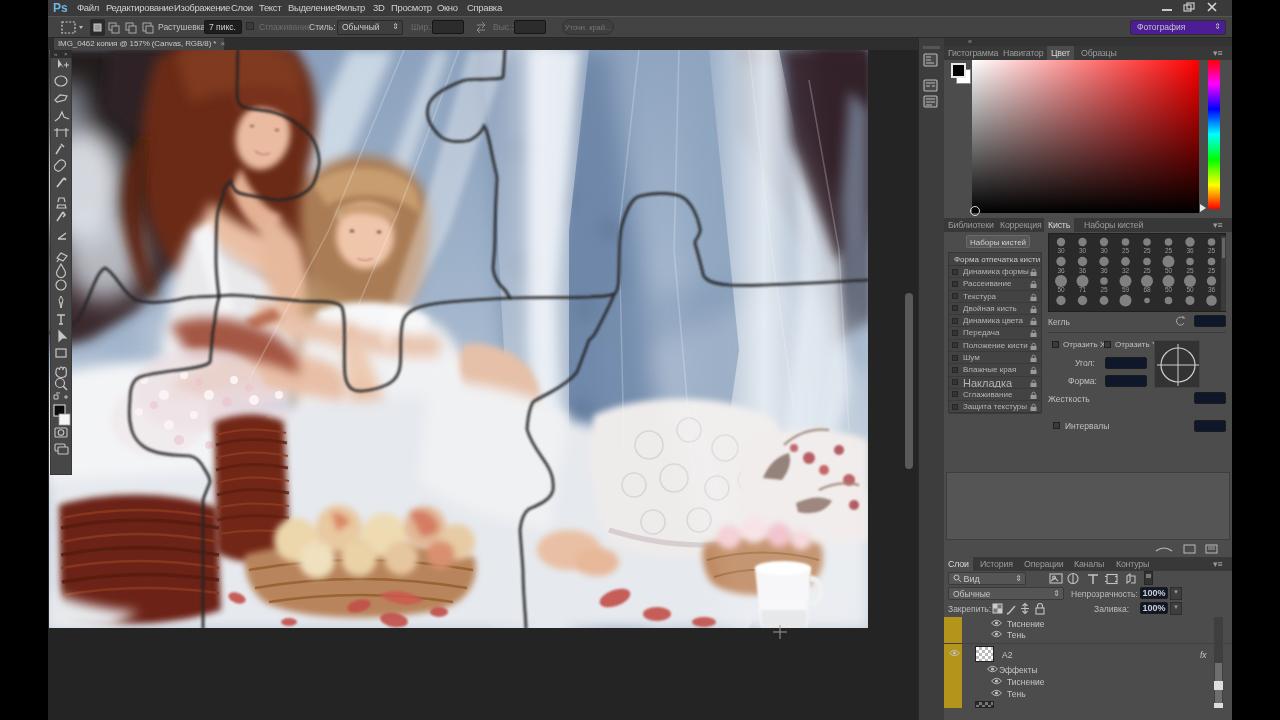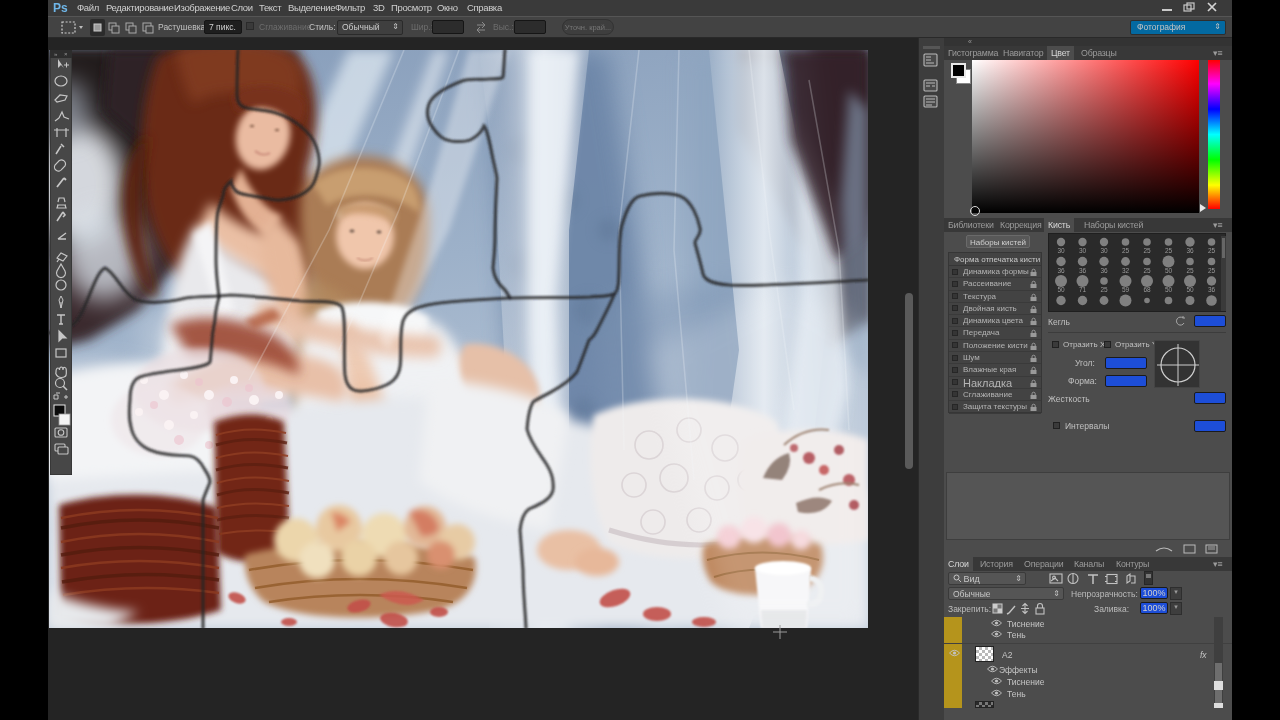--- a/index.html
+++ b/index.html
@@ -24,21 +24,21 @@
 #photo{position:absolute;left:1px;top:0;width:819px;height:578px;}
 #statusbar{position:absolute;left:0px;top:656px;width:868px;height:13px;background:#303030;color:#b8b8b8;font-size:9px;}
 #hthumb{position:absolute;left:421px;top:3px;width:225px;height:8px;background:#5e5e5e;border-radius:3px;}
 
 #dock{position:absolute;left:870px;top:38px;width:26px;height:682px;background:#3d3d3d;border-left:1px solid #2a2a2a;}
 
 #panel{position:absolute;left:896px;top:38px;width:288px;height:682px;background:#4c4c4c;font-size:8.5px;color:#c0c0c0;}
 .ptabs{position:absolute;left:0;width:288px;height:14px;background:#383838;color:#9b9b9b;}
 .ptabs .t{position:absolute;top:0;height:14px;line-height:14px;padding:0 4px;font-size:8.8px;letter-spacing:-0.2px;}
 .ptabs .act{background:#4c4c4c;color:#d8d8d8;text-align:center;}
-.inbox{position:absolute;background:#1d4ed8;border:1px solid #1b1b1b;border-radius:2px;color:#cfcfcf;font-size:9px;}
+.inbox{position:absolute;background:#0f172a;border:1px solid #1b1b1b;border-radius:2px;color:#cfcfcf;font-size:9px;font-weight:bold;}
 .chk{position:absolute;width:7px;height:7px;background:#3a3a3a;border:1px solid #202020;}
 </style>
 </head>
 <body>
 <div id="stage">
 <div id="app">
   <div id="menubar">
     <span class="ps">Ps</span>
     <span class="m" style="left:29px">Файл</span>
     <span class="m" style="left:58px">Редактирование</span>
@@ -82,21 +82,24 @@
     <span class="abs" style="left:261px;top:5px">Стиль:</span>
     <div class="abs" style="left:289px;top:3px;width:66px;height:15px;background:#3f3f3f;border:1px solid #2a2a2a;border-radius:2px;font-size:8.5px;color:#cccccc;padding:1px 4px">Обычный<span style="position:absolute;right:3px;top:1px;font-size:8px">⇕</span></div>
     <span class="abs glabel" style="left:363px;top:5px">Шир.:</span>
     <div class="obox" style="left:384px;top:3px;width:32px;height:14px;background:#2c2c2c"></div>
     <svg class="abs" style="left:426px;top:4px" width="14" height="12">
           <path d="M3 4 h8 m-3 -3 l3 3 l-3 3 M11 9 h-8 m3 -3 l-3 3 l3 3" stroke="#8b8b8b" stroke-width="1" fill="none"></path>
         </svg>
     <span class="abs glabel" style="left:445px;top:5px">Выс.:</span>
     <div class="obox" style="left:466px;top:3px;width:32px;height:14px;background:#2c2c2c"></div>
     <div class="abs" style="left:514px;top:2px;width:52px;height:16px;background:#3e3e3e;border:1px solid #333;border-radius:8px;color:#777;font-size:7.5px;text-align:center;line-height:15px">Уточн. край...</div>
-    <div class="abs" style="left:1082px;top:3px;width:96px;height:15px;background:#0369a1;border:1px solid #2e2e2e;border-radius:2px;font-size:8.5px;color:#c4c4c4;padding:1px 6px">Фотография<span style="position:absolute;right:4px;top:1px;font-size:8px">⇕</span></div>
+    <div class="abs" style="left:1082px;top:3px;width:96px;height:15px;background:#4c1d95;border:1px solid #2e2e2e;border-radius:2px;font-size:8.5px;color:#c4c4c4;padding:1px 6px">Фотография<span style="position:absolute;right:4px;top:1px;font-size:8px">⇕</span></div>
+  </div>
+  <div id="tabrow">
+    <div id="doctab">IMG_0462 копия @ 157% (Canvas, RGB/8) * &nbsp;<span style="color:#9a9a9a">×</span></div>
   </div>
   <div id="canvas">
     <svg id="photo" viewBox="0 0 819 578" width="819" height="578">
 <defs>
 <filter id="b3" x="-40%" y="-40%" width="180%" height="180%">
               <feGaussianBlur stdDeviation="3"></feGaussianBlur>
             </filter>
 <filter id="b6" x="-40%" y="-40%" width="180%" height="180%">
               <feGaussianBlur stdDeviation="6"></feGaussianBlur>
             </filter>

